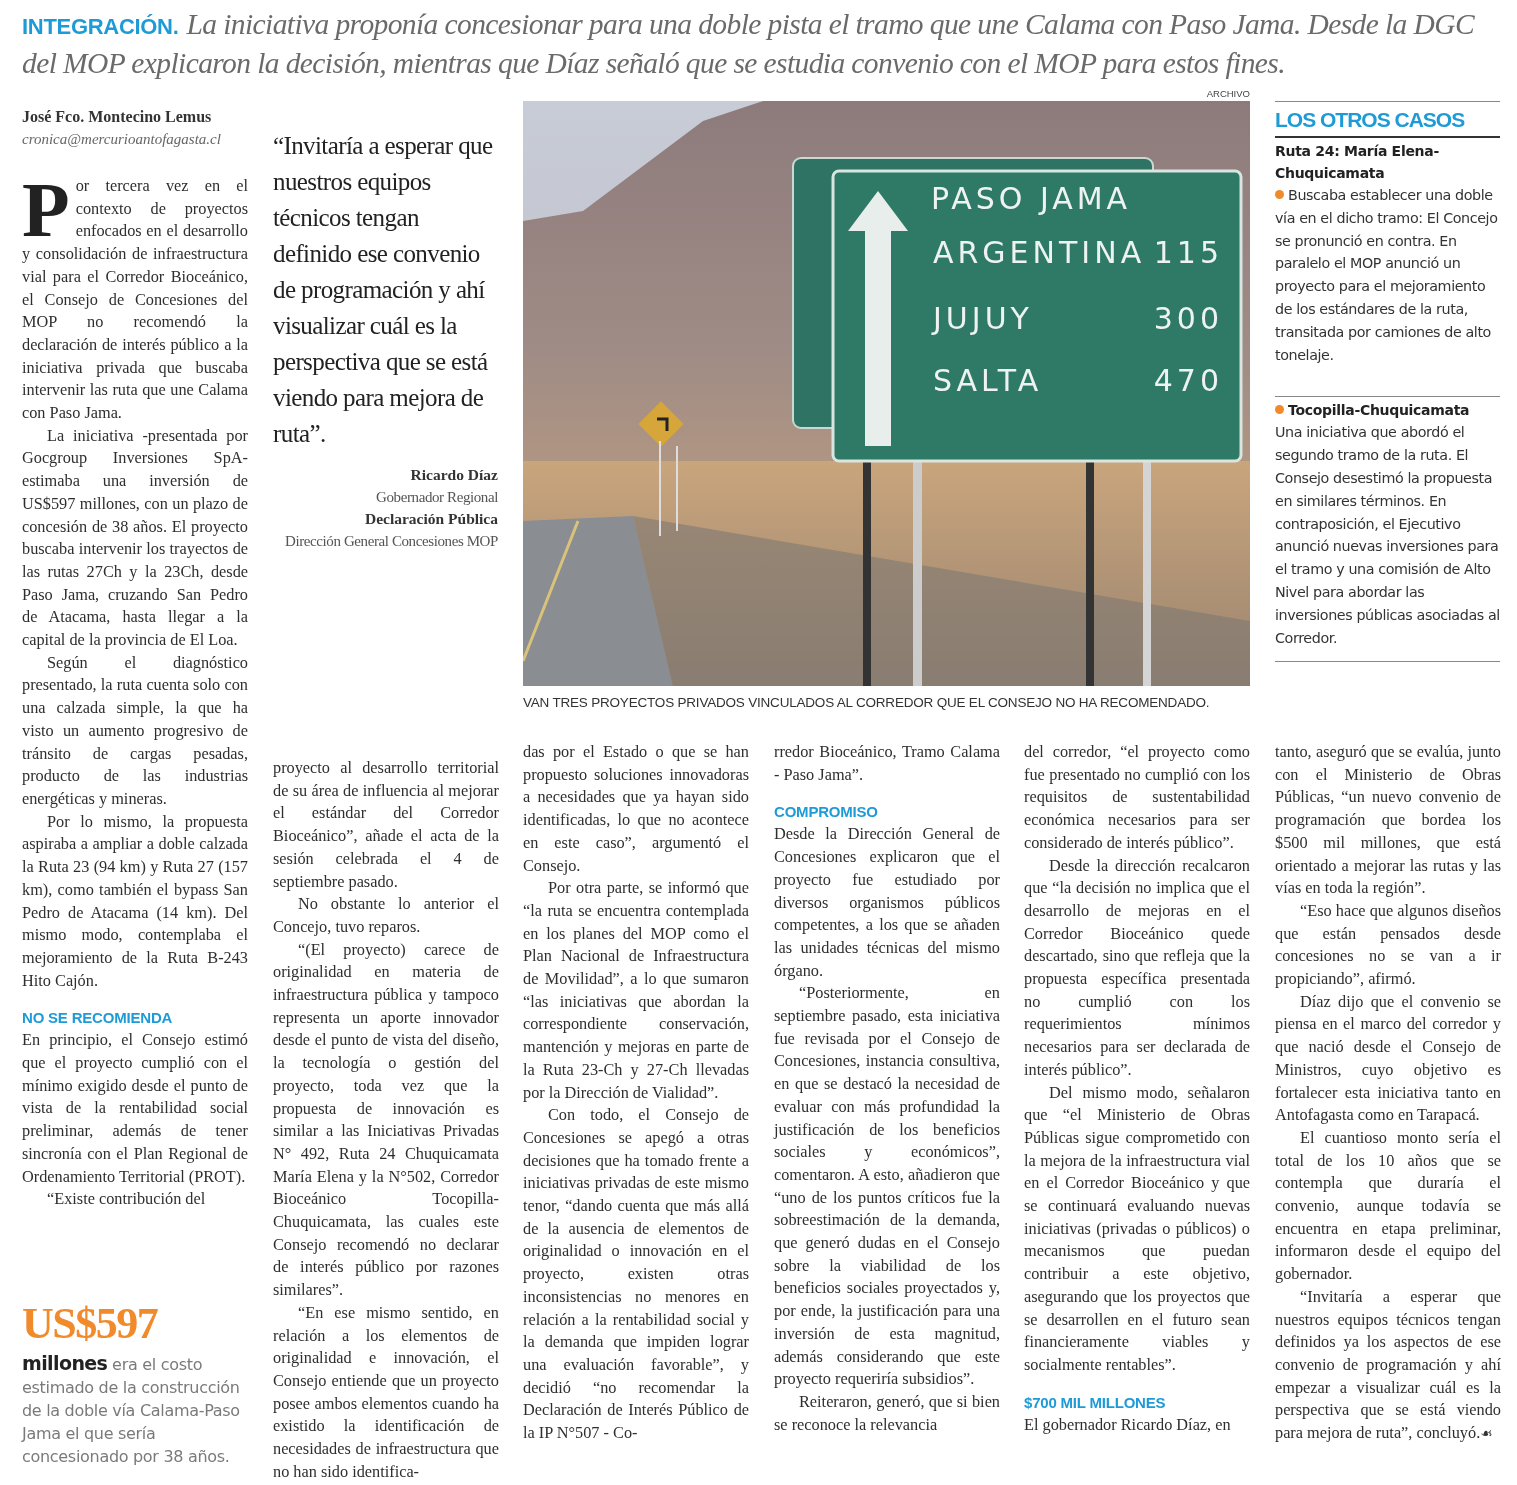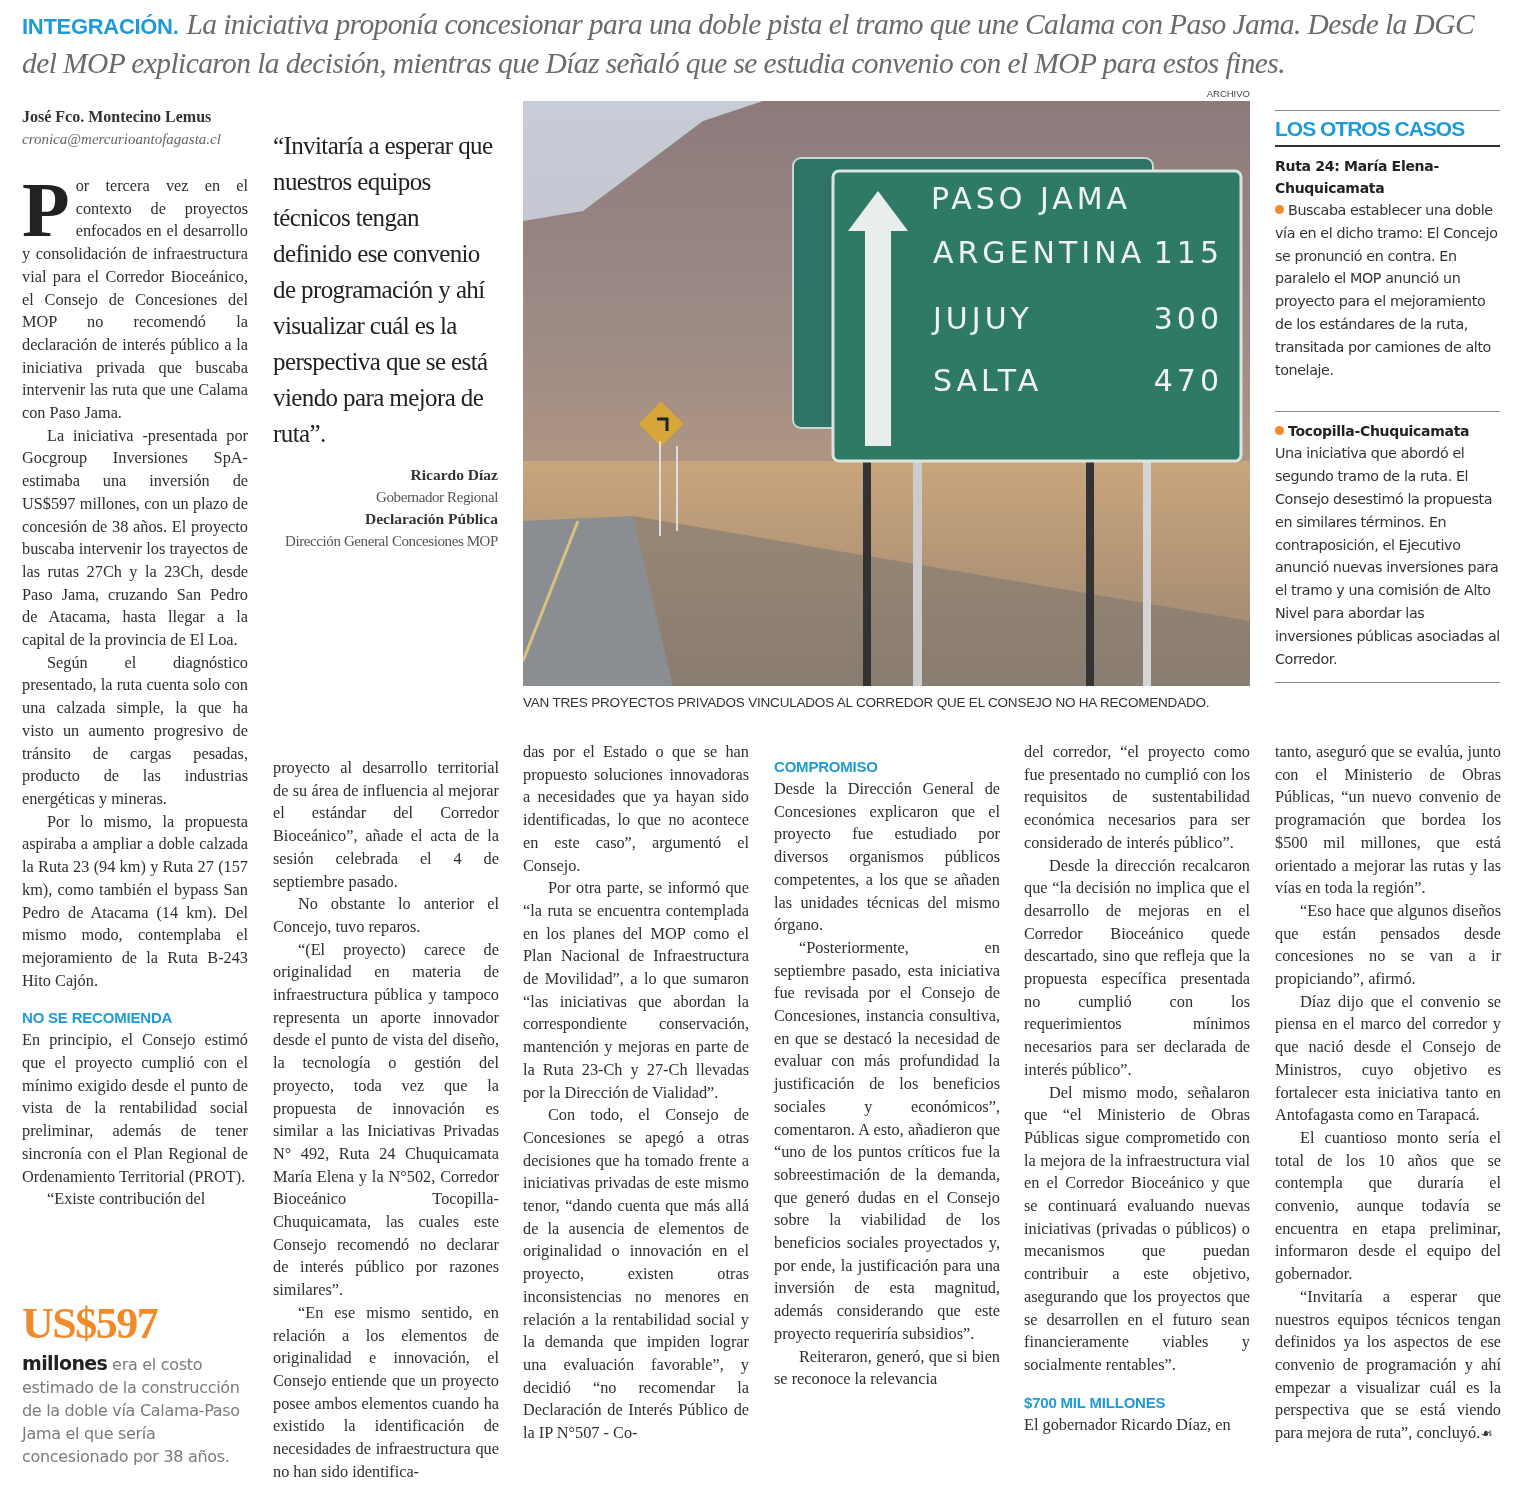--- a/index.html
+++ b/index.html
@@ -39,24 +39,24 @@
   .quote .qtext { font-family: "Liberation Serif", serif; font-size: 25px; line-height: 36px; color: #222; letter-spacing: -0.6px; margin-top: 28px; }
   .quote .qname { font-family: "Liberation Serif", serif; font-weight: bold; font-size: 15.5px; color: #333; text-align: right; margin-top: 12px; line-height: 22px; }
   .quote .qrole { font-family: "Liberation Serif", serif; font-size: 15px; color: #555; text-align: right; line-height: 22px; letter-spacing: -0.4px; }
 
   
   .credit { position: absolute; left: 1150px; top: 88px; width: 100px; text-align: right; font-family: "Liberation Sans", sans-serif; font-size: 9.5px; color: #444; }
   .photo { position: absolute; left: 523px; top: 101px; width: 727px; height: 585px; overflow: hidden; }
   .caption { position: absolute; left: 523px; top: 695px; width: 740px; font-family: "Liberation Sans", sans-serif; font-size: 13.5px; color: #333; letter-spacing: -0.2px; }
 
   
-  .sidebar { position: absolute; left: 1275px; top: 110px; width: 225px; font-family: "DejaVu Sans", sans-serif; }
+  .sidebar { position: absolute; left: 1275px; top: 101px; width: 225px; font-family: "DejaVu Sans", sans-serif; }
   .sidebar .rule { border-top: 1px solid #888; }
   .sidebar .title { font-family: "Liberation Sans", sans-serif; font-weight: bold; color: #1e9bd7; font-size: 21px; letter-spacing: -1px; padding: 6px 0 4px; border-bottom: 2px solid #333; }
-  .sidebar .case-title { font-family: "DejaVu Sans", sans-serif; font-weight: bold; font-size: 14px; line-height: 22px; color: #222; margin-top: 8px; letter-spacing: -0.3px; }
+  .sidebar .case-title { font-family: "DejaVu Sans", sans-serif; font-weight: bold; font-size: 14px; line-height: 22px; color: #222; margin-top: 2px; letter-spacing: -0.3px; }
   .sidebar .case-text { font-family: "DejaVu Sans", sans-serif; font-size: 14.3px; line-height: 22.8px; color: #333; letter-spacing: -0.4px; }
   .bullet { display: inline-block; width: 9px; height: 9px; border-radius: 50%; background: #f08a2a; margin-right: 4px; vertical-align: 1px; }
   .sidebar .sep { border-top: 1px solid #888; margin-top: 30px; }
 
   
   .bigfig { position: absolute; left: 22px; top: 1300px; width: 230px; }
   .bigfig .num { font-family: "Liberation Serif", serif; font-weight: bold; font-size: 44px; color: #f08a2a; line-height: 48px; letter-spacing: -1.5px; }
   .bigfig .desc { font-family: "DejaVu Sans", sans-serif; font-size: 16px; line-height: 23px; color: #7a7a7a; letter-spacing: -0.3px; margin-top: 4px; }
   .bigfig .desc b { color: #222; font-size: 19px; letter-spacing: -0.6px; }
 
@@ -169,20 +169,21 @@
   <p>“En ese mismo sentido, en relación a los elementos de originalidad e innovación, el Consejo entiende que un proyecto posee ambos elementos cuando ha existido la identificación de necesidades de infraestructura que no han sido identifica-</p>
 </div>
 
 <div class="col" style="left:523px; top:741px;">
   <p class="noindent">das por el Estado o que se han propuesto soluciones innovadoras a necesidades que ya hayan sido identificadas, lo que no acontece en este caso”, argumentó el Consejo.</p>
   <p>Por otra parte, se informó que “la ruta se encuentra contemplada en los planes del MOP como el Plan Nacional de Infraestructura de Movilidad”, a lo que sumaron “las iniciativas que abordan la correspondiente conservación, mantención y mejoras en parte de la Ruta 23-Ch y 27-Ch llevadas por la Dirección de Vialidad”.</p>
   <p>Con todo, el Consejo de Concesiones se apegó a otras decisiones que ha tomado frente a iniciativas privadas de este mismo tenor, “dando cuenta que más allá de la ausencia de elementos de originalidad o innovación en el proyecto, existen otras inconsistencias no menores en relación a la rentabilidad social y la demanda que impiden lograr una evaluación favorable”, y decidió “no recomendar la Declaración de Interés Público de la IP N°507 - Co-</p>
 </div>
 
 <div class="col" style="left:774px; top:741px;">
+  <p class="noindent">rredor Bioceánico, Tramo Calama - Paso Jama”.</p>
   <div class="sub">COMPROMISO</div>
   <p class="noindent">Desde la Dirección General de Concesiones explicaron que el proyecto fue estudiado por diversos organismos públicos competentes, a los que se añaden las unidades técnicas del mismo órgano.</p>
   <p>“Posteriormente, en septiembre pasado, esta iniciativa fue revisada por el Consejo de Concesiones, instancia consultiva, en que se destacó la necesidad de evaluar con más profundidad la justificación de los beneficios sociales y económicos”, comentaron. A esto, añadieron que “uno de los puntos críticos fue la sobreestimación de la demanda, que generó dudas en el Consejo sobre la viabilidad de los beneficios sociales proyectados y, por ende, la justificación para una inversión de esta magnitud, además considerando que este proyecto requeriría subsidios”.</p>
   <p>Reiteraron, generó, que si bien se reconoce la relevancia</p>
 </div>
 
 <div class="col" style="left:1024px; top:741px;">
   <p class="noindent">del corredor, “el proyecto como fue presentado no cumplió con los requisitos de sustentabilidad económica necesarios para ser considerado de interés público”.</p>
   <p>Desde la dirección recalcaron que “la decisión no implica que el desarrollo de mejoras en el Corredor Bioceánico quede descartado, sino que refleja que la propuesta específica presentada no cumplió con los requerimientos mínimos necesarios para ser declarada de interés público”.</p>
   <p>Del mismo modo, señalaron que “el Ministerio de Obras Públicas sigue comprometido con la mejora de la infraestructura vial en el Corredor Bioceánico y que se continuará evaluando nuevas iniciativas (privadas o públicos) o mecanismos que puedan contribuir a este objetivo, asegurando que los proyectos que se desarrollen en el futuro sean financieramente viables y socialmente rentables”.</p>

